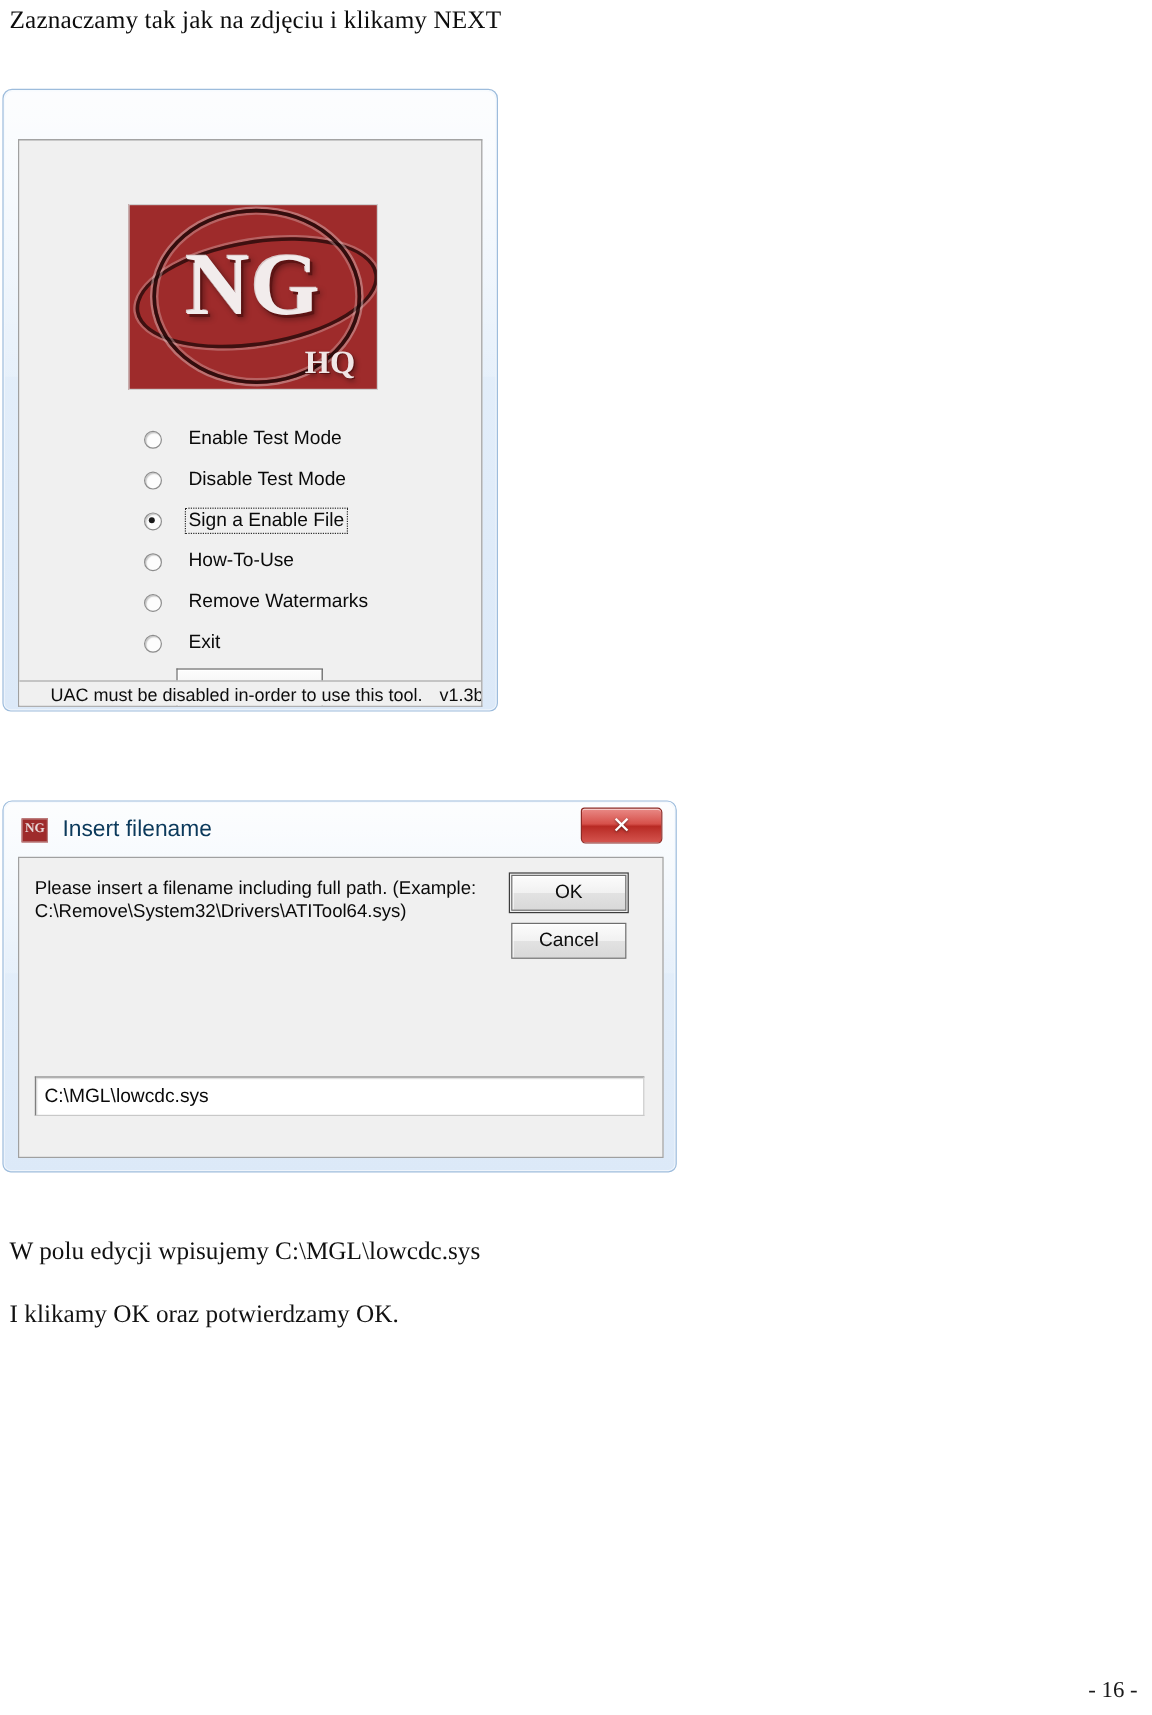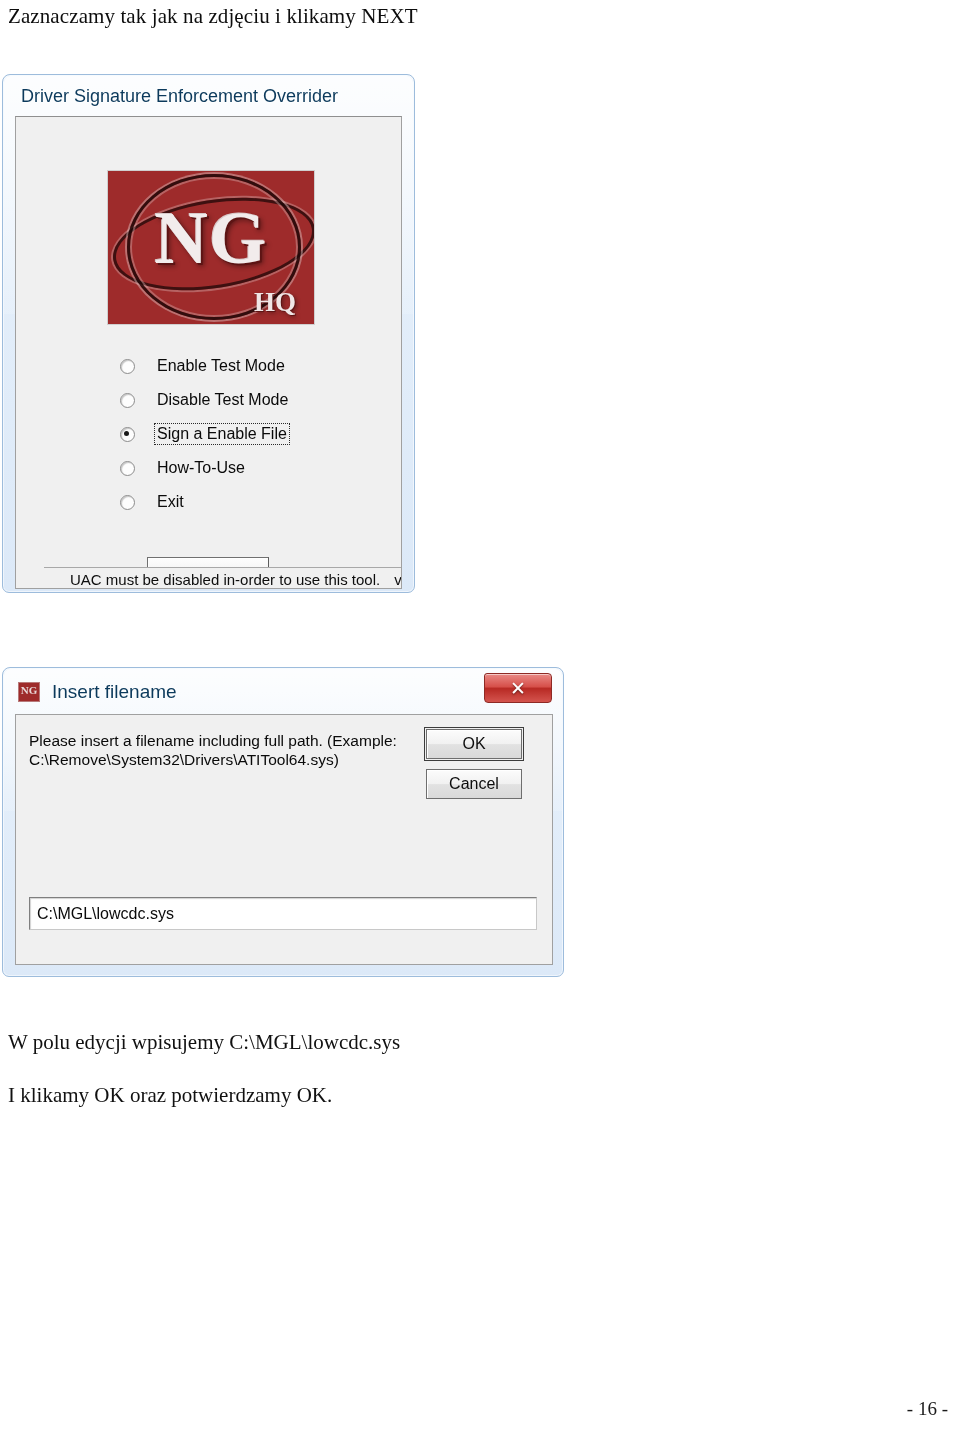--- a/index.html
+++ b/index.html
@@ -245,21 +245,20 @@
     background: #f0f0f0;
     display: flex;
     align-items: center;
     padding: 0 6px 0 26px;
     box-sizing: border-box;
     font-family: "Liberation Sans", "DejaVu Sans", sans-serif;
     font-size: 15px;
     color: #0d0d0d;
     white-space: nowrap;
     overflow: hidden;
-    margin-left: 28px;
   }
   #dseo-status .ver {
     margin-left: auto;
     padding-left: 14px;
   }
 
   
   #insert-window {
     left: 2px;
     top: 667px;
@@ -396,23 +395,20 @@
     overflow: hidden;
   }
 </style>
 </head>
 <body>
 
 <div class="doc-heading">Zaznaczamy tak jak na zdjęciu i klikamy NEXT</div>
 
 <div class="aero-window" id="dseo-window">
 
-  <div id="dseo-titlebar">
-    <span id="dseo-title-text">Driver Signature Enforcement Overrider</span>
-  </div>
 
   <div id="dseo-client">
 
     <div id="ng-logo">
       <div class="ring2"></div>
       <div class="ring"></div>
       <div class="ng-text">NG</div>
       <div class="hq-text">HQ</div>
     </div>
 
@@ -425,20 +421,24 @@
         <span class="radio-mark"></span>
         <span class="radio-label">Disable Test Mode</span>
       </div>
       <div class="radio-row selected">
         <span class="radio-mark"></span>
         <span class="radio-label">Sign a Enable File</span>
       </div>
       <div class="radio-row">
         <span class="radio-mark"></span>
         <span class="radio-label">How-To-Use</span>
+      </div>
+      <div class="radio-row">
+        <span class="radio-mark"></span>
+        <span class="radio-label">Remove Watermarks</span>
       </div>
       <div class="radio-row">
         <span class="radio-mark"></span>
         <span class="radio-label">Exit</span>
       </div>
     </div>
 
     <div id="next-button">Next</div>
 
     <div id="dseo-status">

